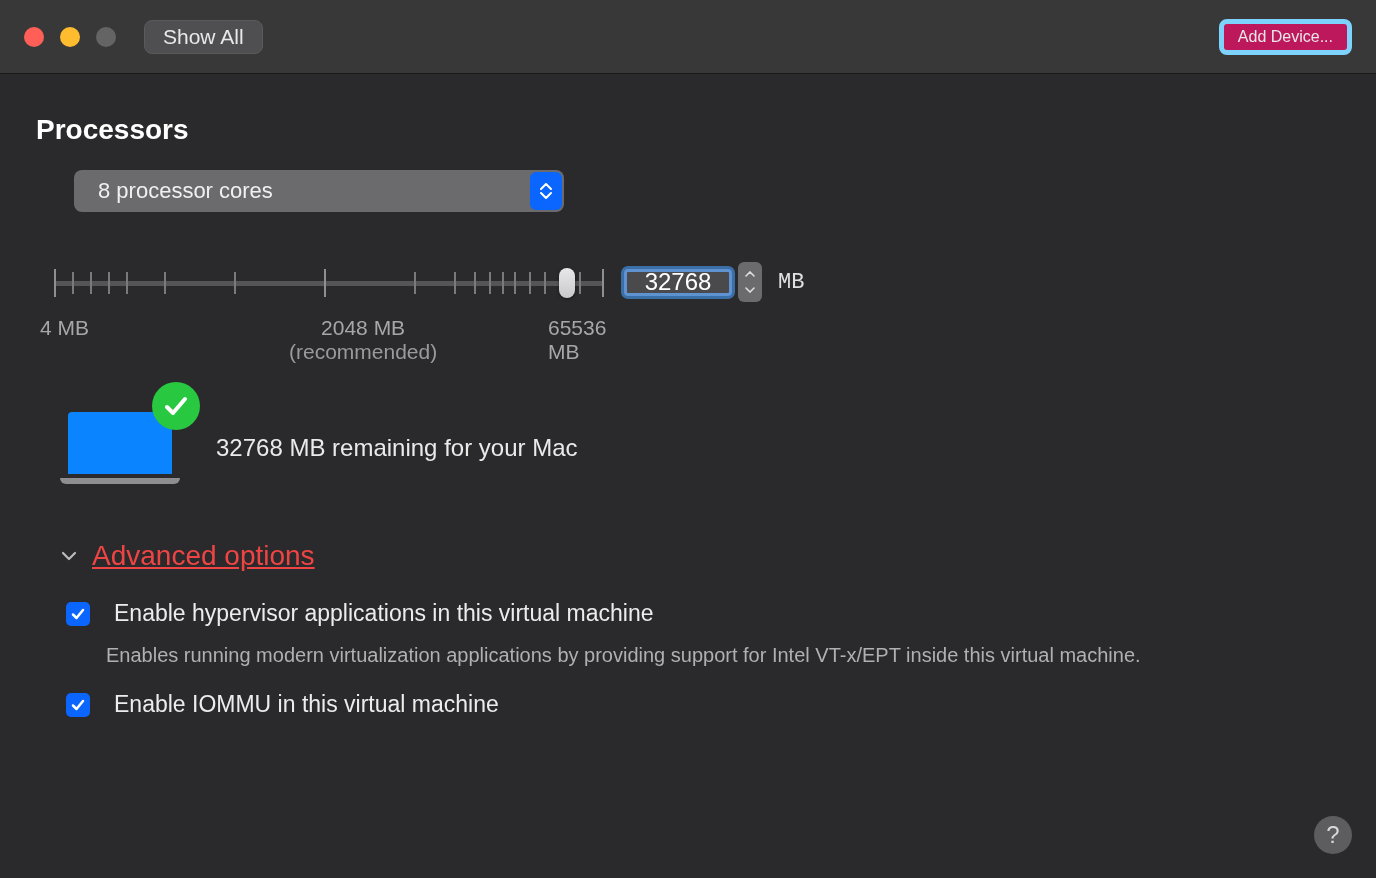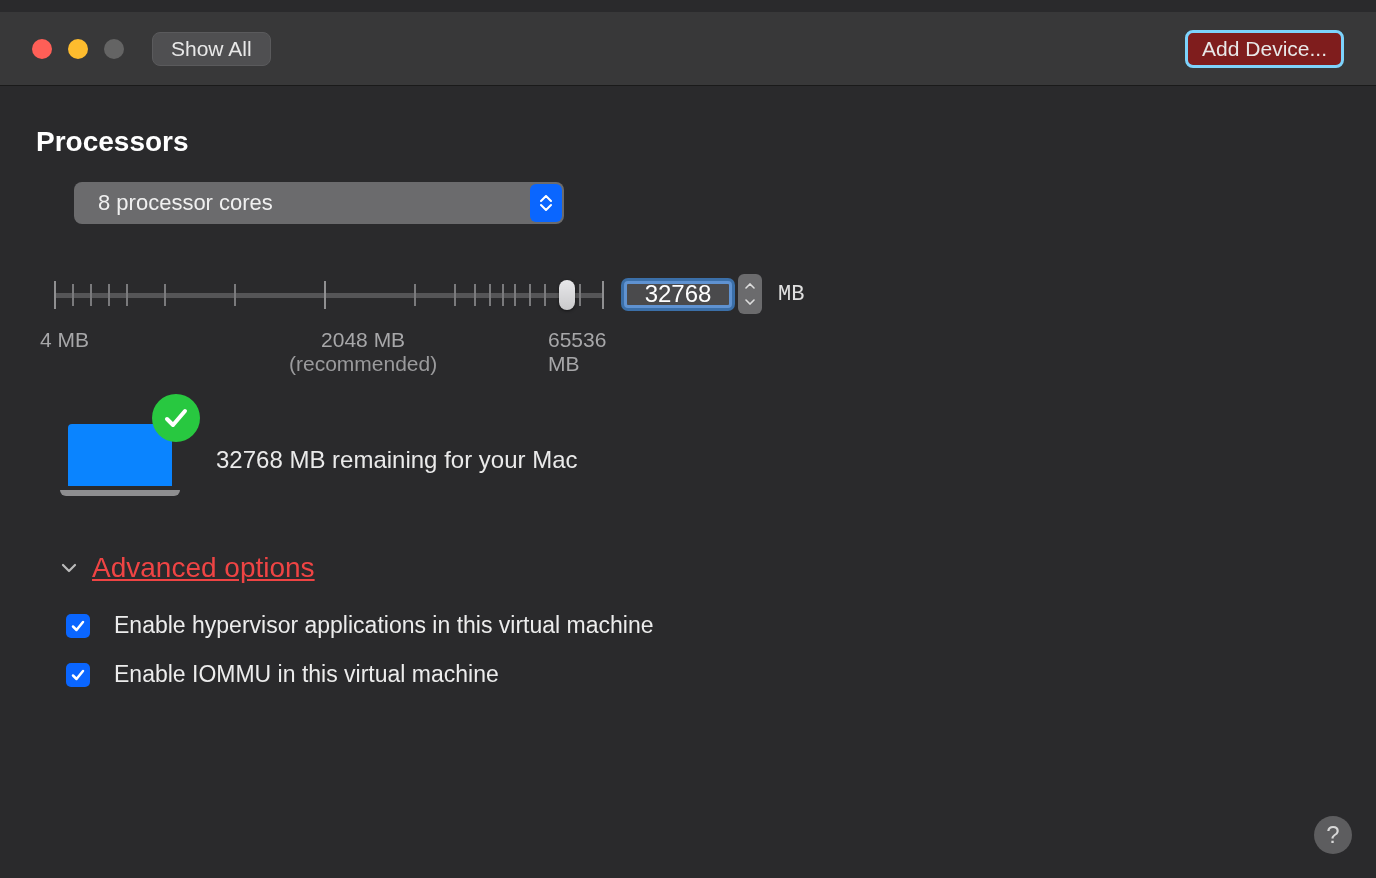--- a/index.html
+++ b/index.html
@@ -10,23 +10,22 @@
     width: 1376px;
     height: 878px;
     overflow: hidden;
   }
   .titlebar {
     height: 74px;
     background: #383839;
     border-bottom: 1px solid #1a1a1a;
     display: flex;
     align-items: center;
-    padding: 0 32px;
+    padding: 0 24px;
     position: relative;
-    margin-top: 12px;
   }
   .traffic-lights {
     display: flex;
     gap: 16px;
     align-items: center;
   }
   .tl {
     width: 20px; height: 20px;
     border-radius: 50%;
   }
@@ -46,24 +45,24 @@
   .window-title {
     position: absolute;
     left: 50%;
     transform: translateX(-50%);
     font-size: 23px;
     font-weight: 600;
     color: #bdbdbd;
   }
   .add-device-btn {
     margin-left: auto;
-    background: #7f1d1d;
-    border: 3px solid #7dd3fc;
+    background: #be185d;
+    border: 5px solid #7dd3fc;
     color: #e8e8e8;
-    font-size: 21px;
+    font-size: 16px;
     padding: 4px 14px;
     border-radius: 8px;
     cursor: pointer;
   }
   .content {
     padding: 40px 36px;
   }
   h2.section {
     font-size: 28px;
     font-weight: 700;
@@ -380,20 +379,21 @@
     </div>
 
     <div class="option-row">
       <div class="checkbox">
         <svg width="16" height="16" viewBox="0 0 16 16">
             <path d="M3 8.5 L6.5 12 L13 4" stroke="white" stroke-width="2.5" fill="none" stroke-linecap="round" stroke-linejoin="round"></path>
           </svg>
       </div>
       <span class="opt-label">Enable hypervisor applications in this virtual machine</span>
     </div>
+    <div class="opt-desc">Enables running modern virtualization applications by providing support for Intel VT-x/EPT inside this virtual machine.</div>
 
     <div class="option-row sub">
       <div class="checkbox">
         <svg width="16" height="16" viewBox="0 0 16 16">
             <path d="M3 8.5 L6.5 12 L13 4" stroke="white" stroke-width="2.5" fill="none" stroke-linecap="round" stroke-linejoin="round"></path>
           </svg>
       </div>
       <span class="opt-label">Enable IOMMU in this virtual machine</span>
     </div>
 

